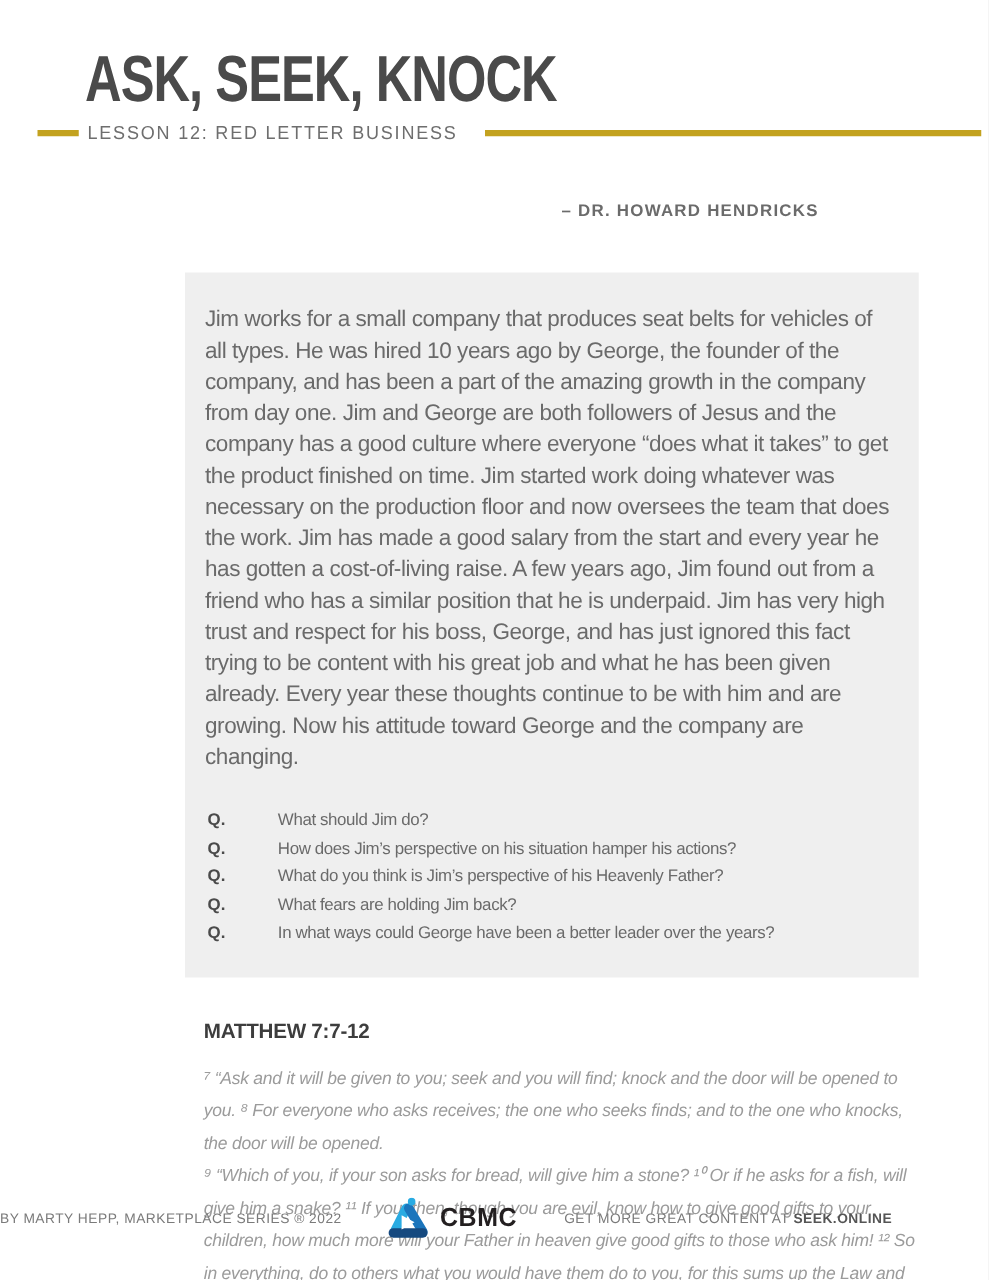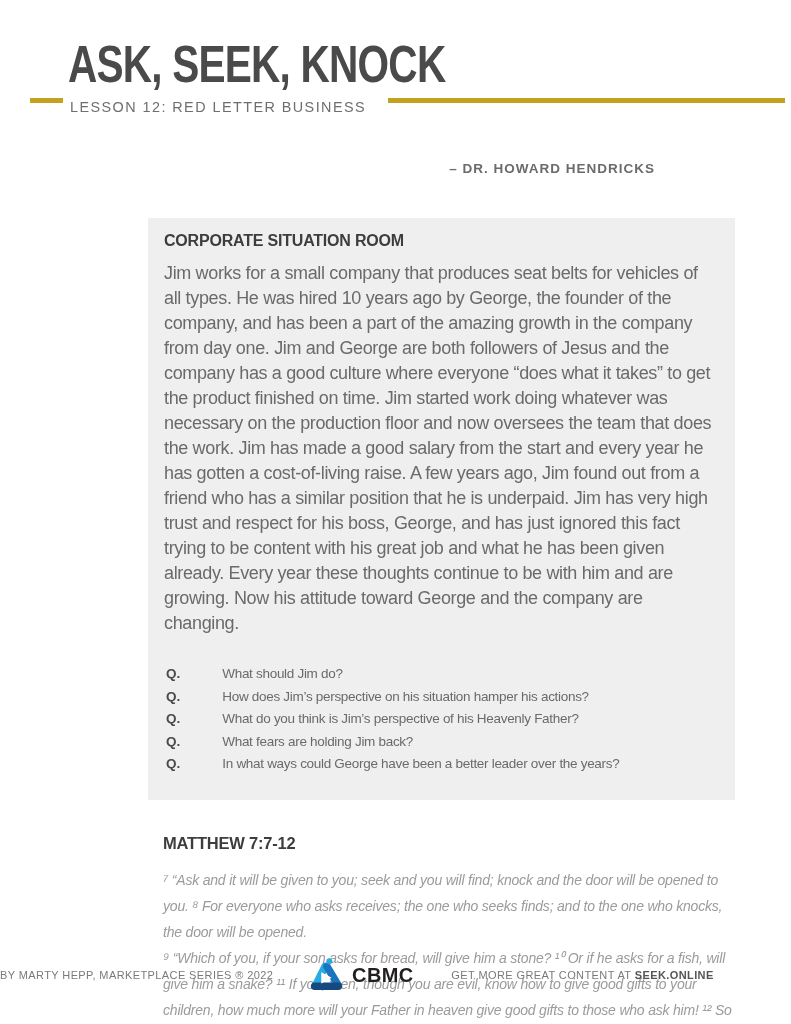--- a/index.html
+++ b/index.html
@@ -22,21 +22,21 @@
     font-weight: bold;
     color: #4a4a4a;
     letter-spacing: -1px;
     transform: scaleX(0.78);
     transform-origin: left center;
     white-space: nowrap;
     line-height: 1.0;
   }
   .lesson-row {
     display: flex;
-    align-items: flex-start;
+    align-items: center;
     margin: 8px 6px 0 30px;
   }
   .gold-dash {
     width: 33px;
     height: 5px;
     background: #c3a21f;
     flex: 0 0 auto;
   }
   .lesson-label {
     margin: 0 10px 0 7px;
@@ -182,21 +182,20 @@
       <div class="lesson-label">LESSON 12: RED LETTER BUSINESS</div>
       <div class="gold-line"></div>
     </div>
   </div>
 
   <div class="quote-block">
     <div class="quote-attr">– DR. HOWARD HENDRICKS</div>
   </div>
 
   <div class="situation-box">
-    <div class="box-heading">CORPORATE SITUATION ROOM</div>
     <div class="box-body">Jim works for a small company that produces seat belts for vehicles of all types. He was hired 10 years ago by George, the founder of the company, and has been a part of the amazing growth in the company from day one. Jim and George are both followers of Jesus and the company has a good culture where everyone “does what it takes” to get the product finished on time.  Jim started work doing whatever was necessary on the production floor and now oversees the team that does the work. Jim has made a good salary from the start and every year he has gotten a cost-of-living raise. A few years ago, Jim found out from a friend who has a similar position that he is underpaid. Jim has very high trust and respect for his boss, George, and has just ignored this fact trying to be content with his great job and what he has been given already. Every year these thoughts continue to be with him and are growing. Now his attitude toward George and the company are changing.</div>
     <ul class="question-list">
       <li class="question-item">
         <span class="q-label">Q.</span>
         <span class="q-text">What should Jim do?</span>
       </li>
       <li class="question-item">
         <span class="q-label">Q.</span>
         <span class="q-text">How does Jim’s perspective on his situation hamper his actions?</span>
       </li>

